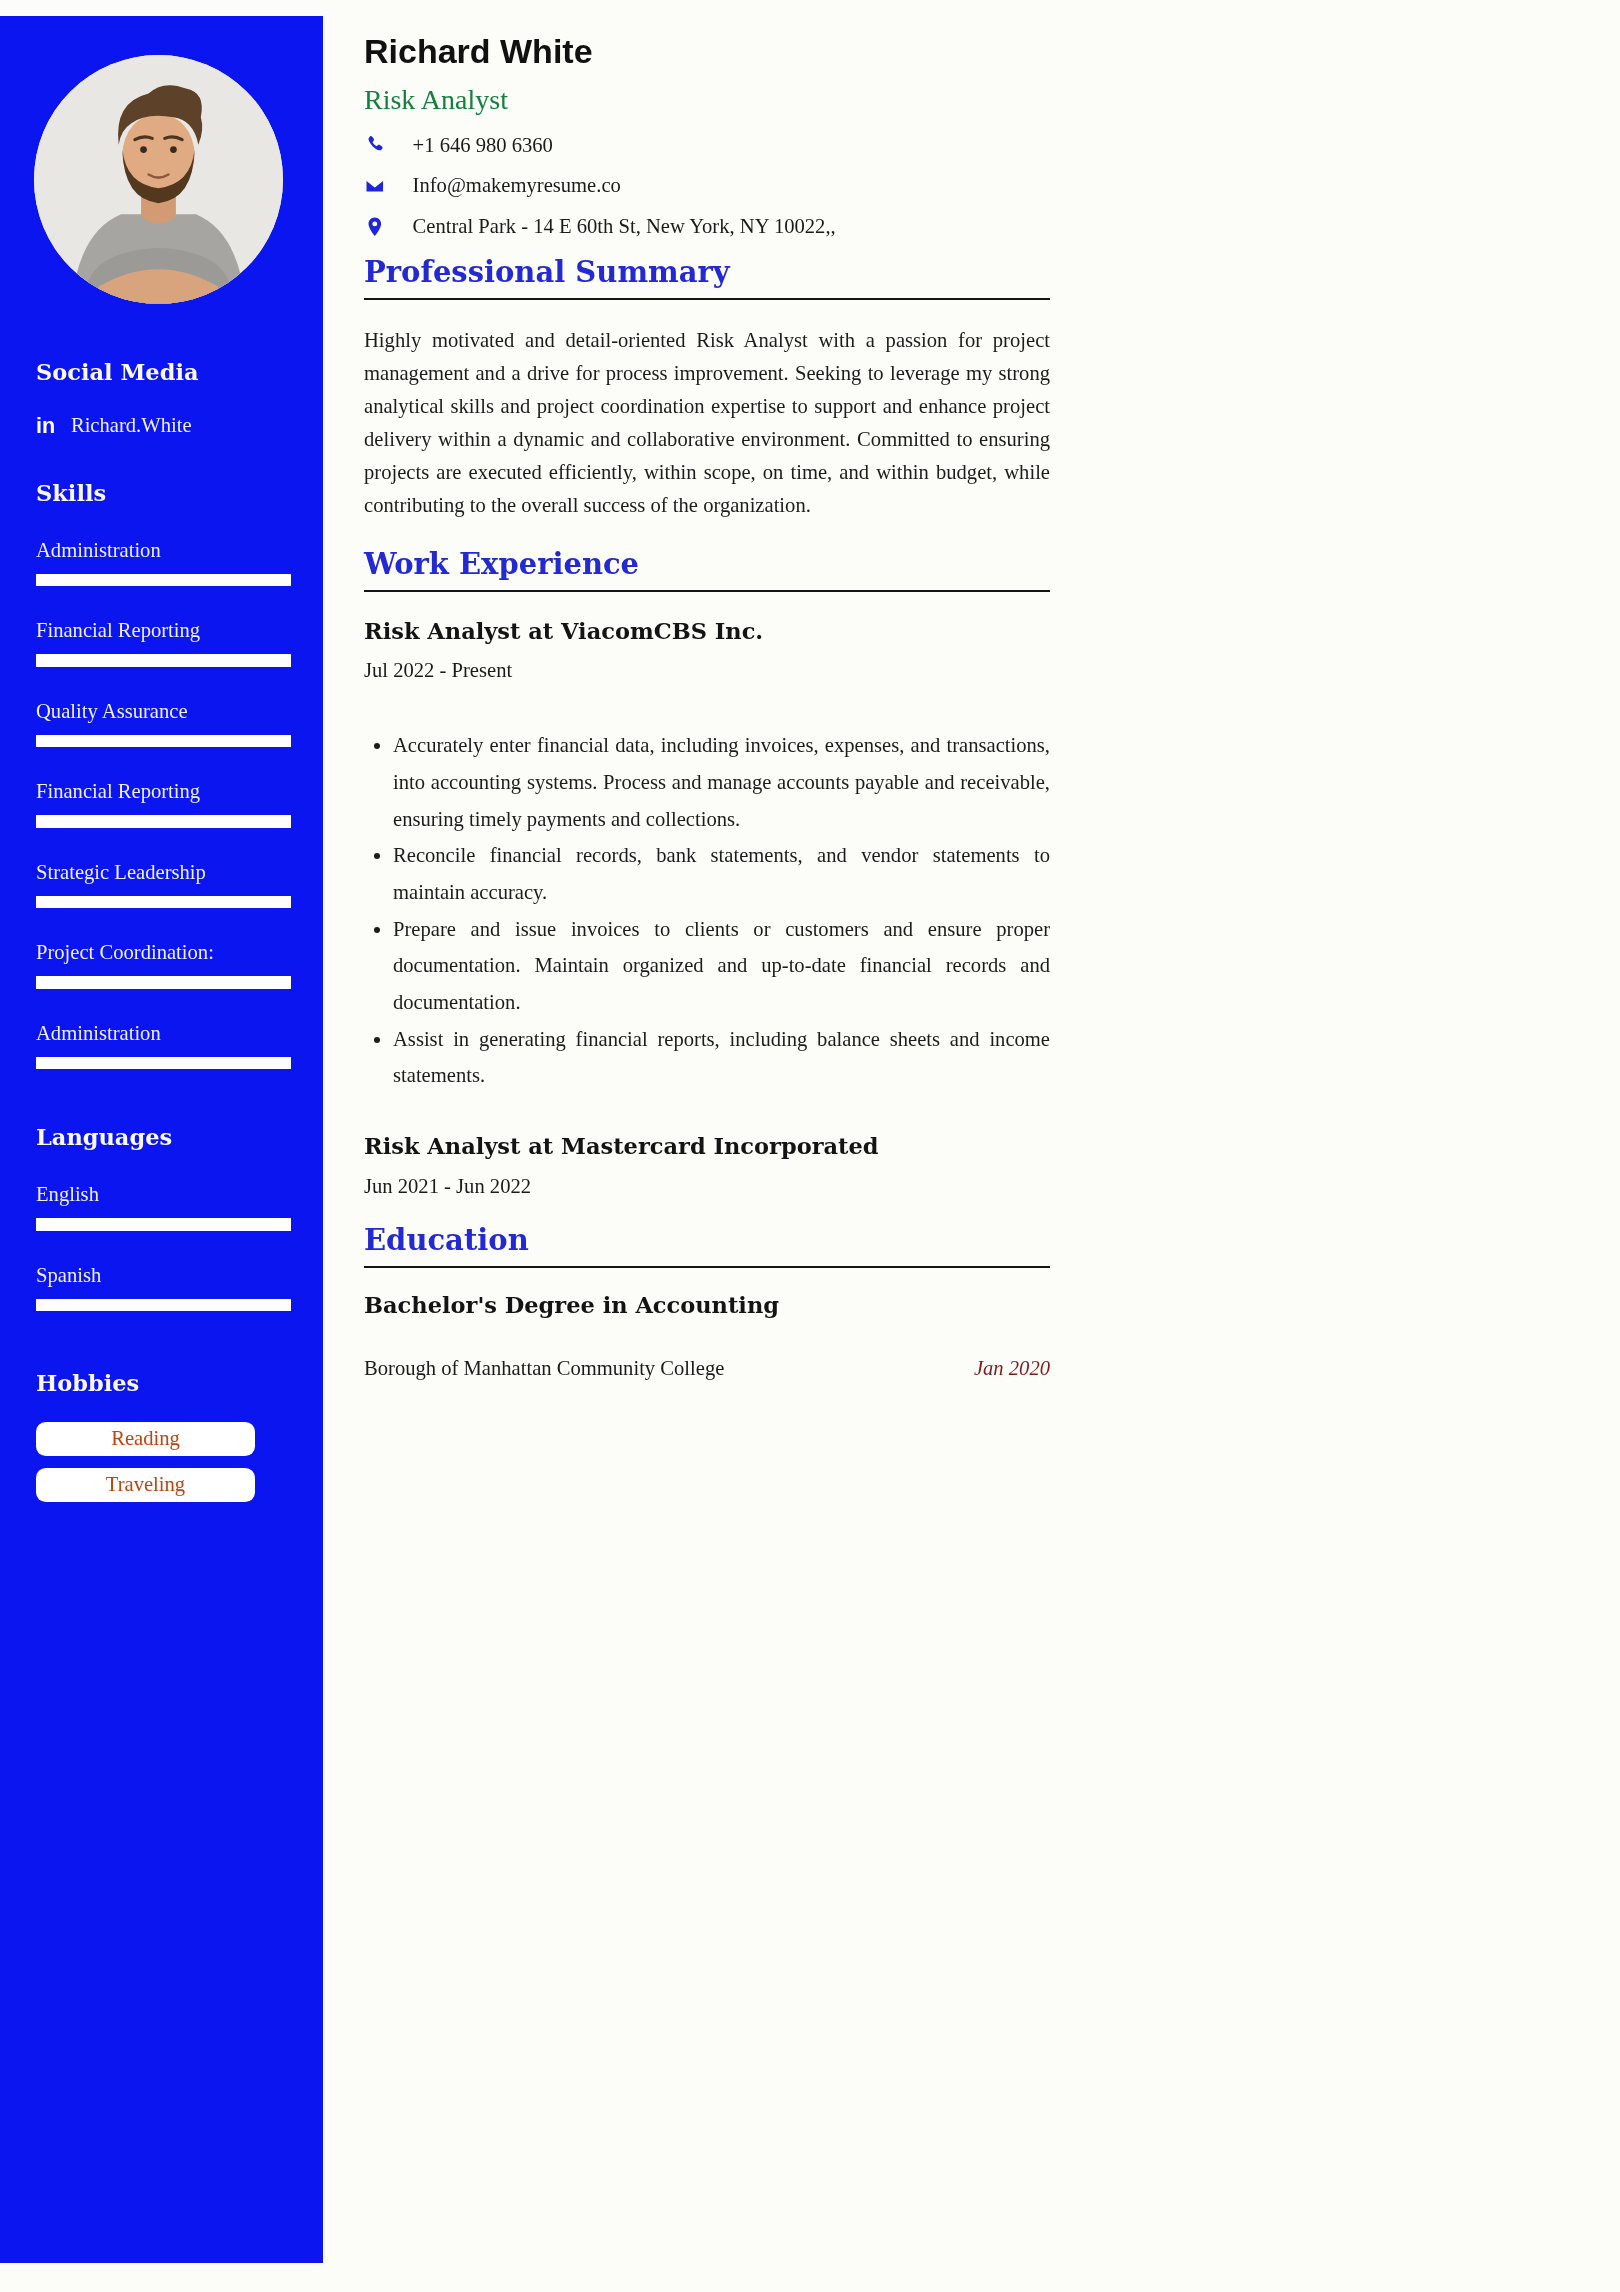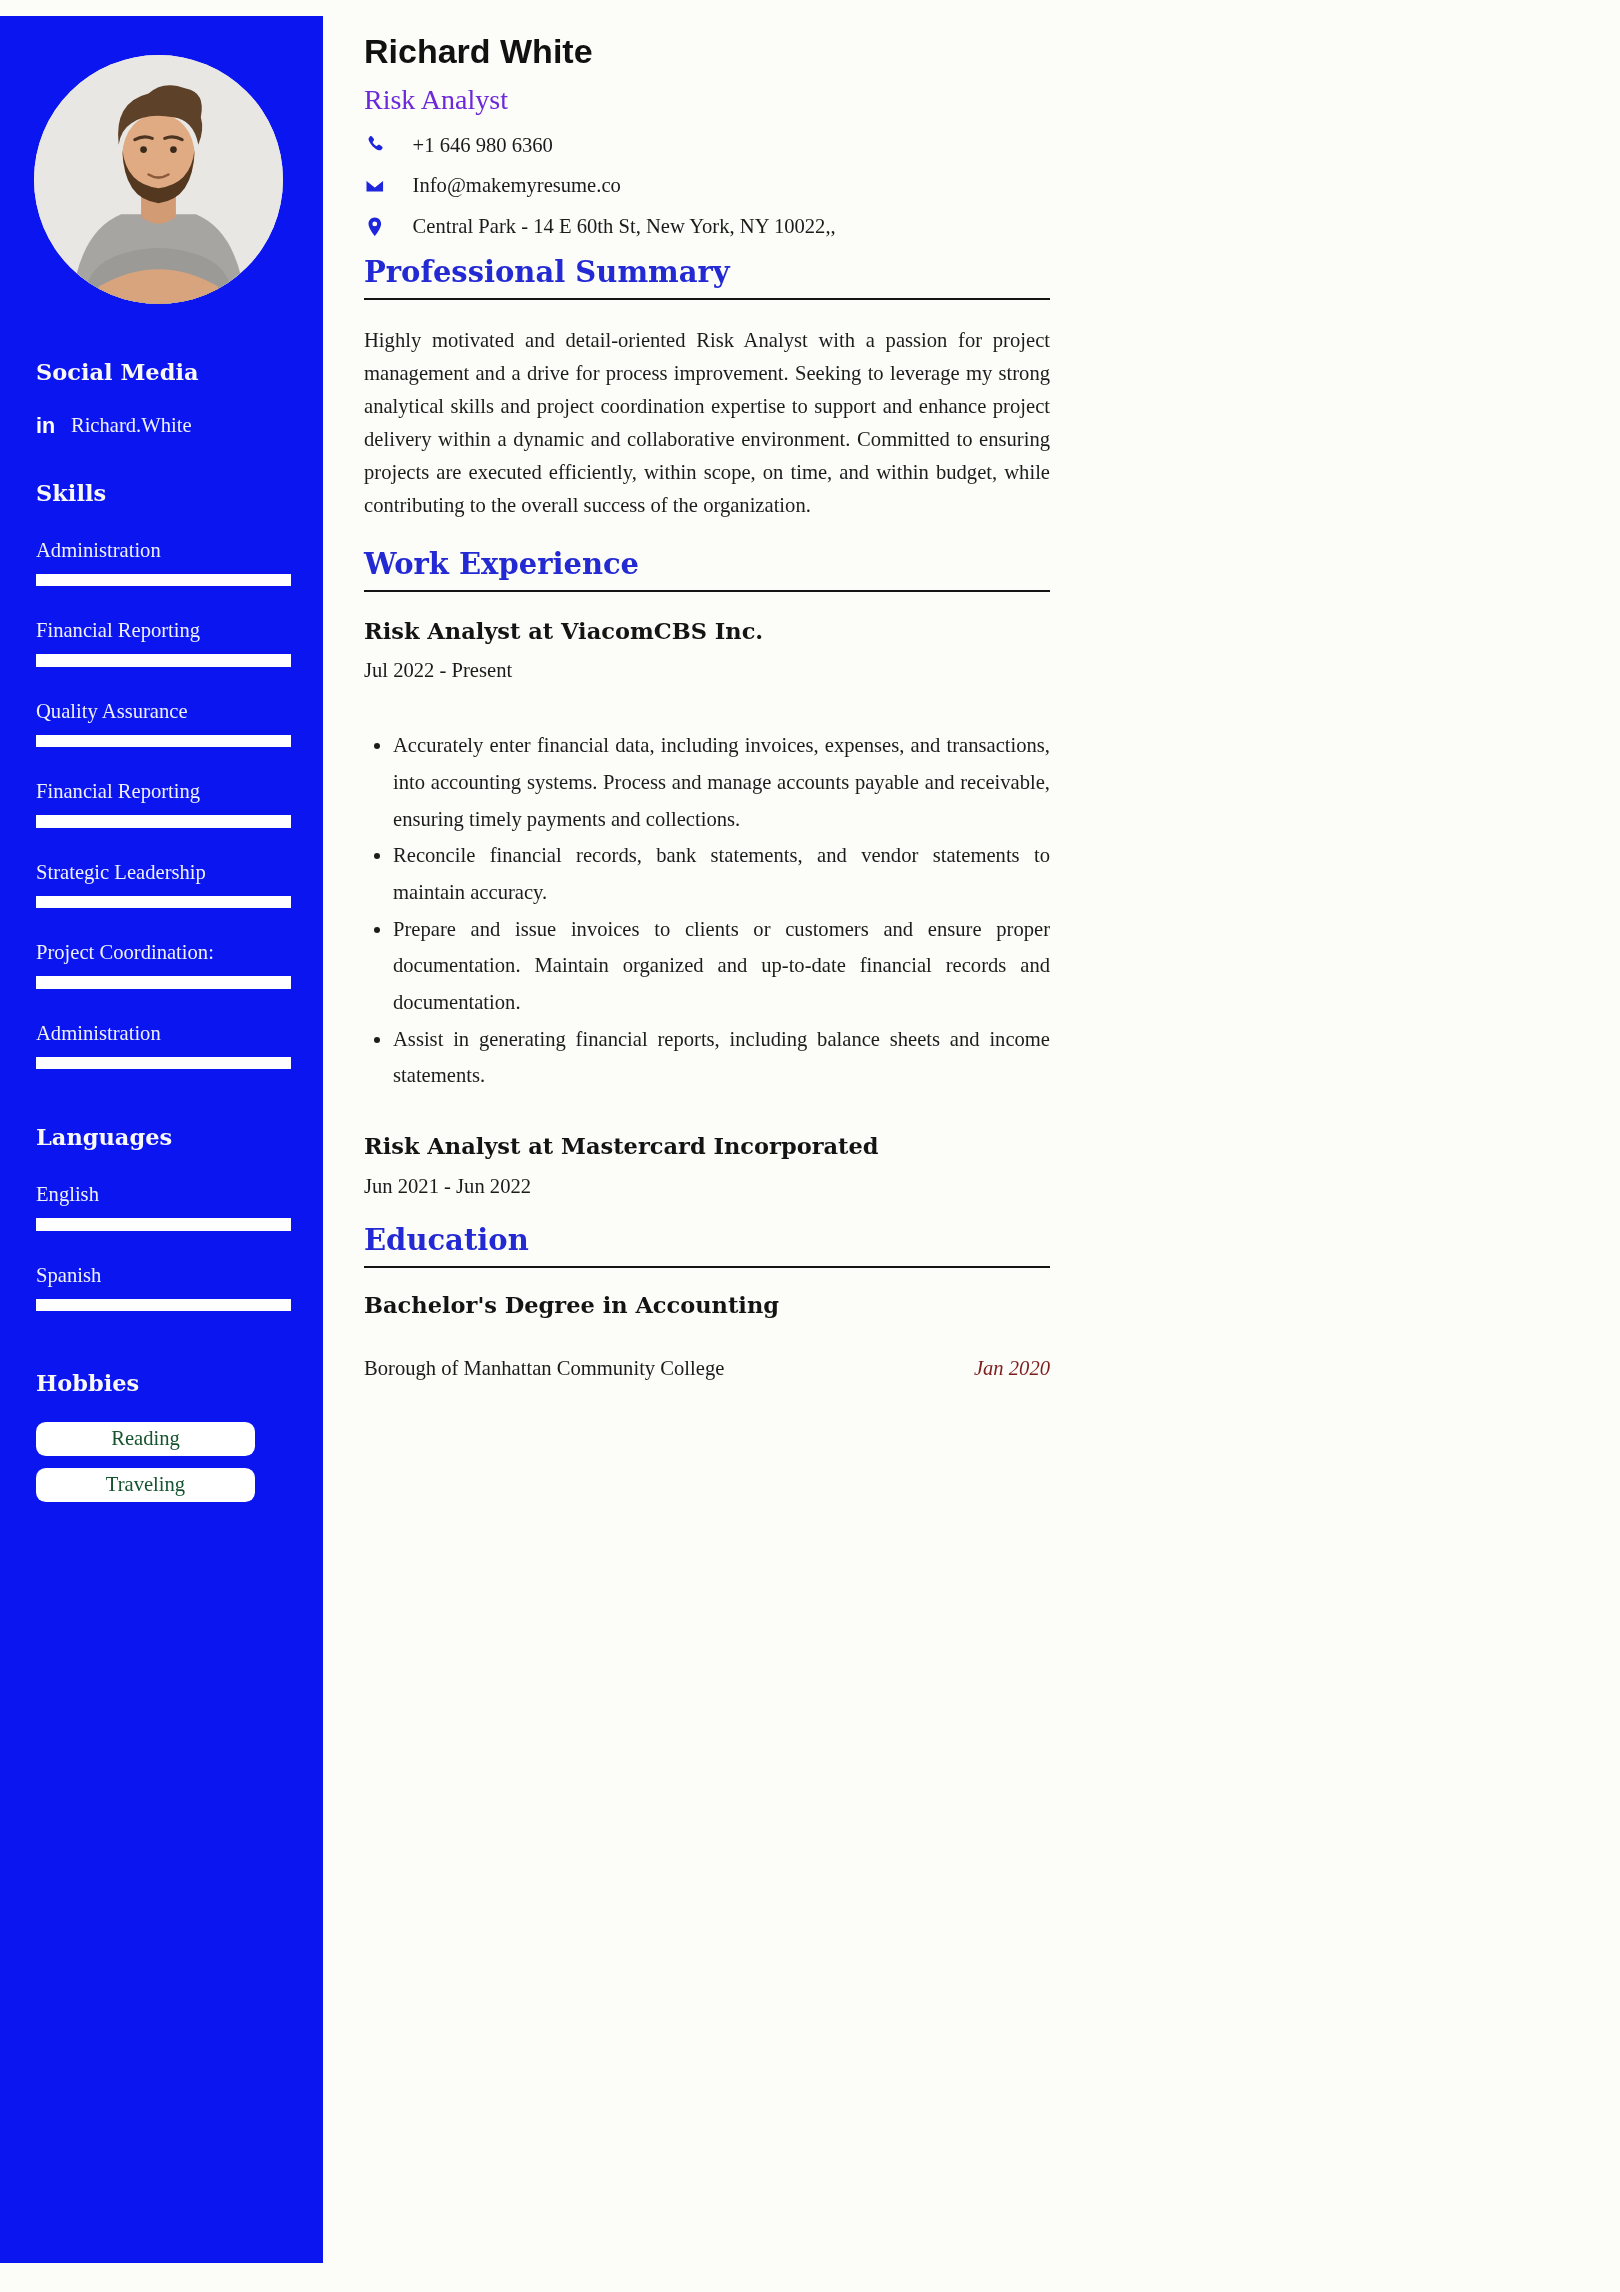--- a/index.html
+++ b/index.html
@@ -14,28 +14,28 @@
   .social-h{margin-top:55px;}
   .social-row{display:flex;align-items:center;gap:15.7px;margin-top:29px;}
   .li-icon{font-family:"Liberation Sans",sans-serif;font-weight:bold;font-size:21.6px;color:#ffffff;line-height:1;}
   .li-handle{font-size:20.6px;color:#eef1fa;}
   .skills-h{margin-top:43px;}
   .skill{margin-top:0;}
   .skill-label{font-size:20.6px;color:#eef1fa;margin-top:33px;}
   .skill-bar{height:12.7px;background:#ffffff;margin-top:11.8px;}
   .lang-h{margin-top:55px;}
   .hob-h{margin-top:59px;}
-  .chip{width:219px;height:34px;background:#ffffff;border-radius:9.8px;color:#14532d;font-size:20.6px;display:flex;align-items:center;justify-content:center;margin-top:11.8px;}
+  .chip{width:219px;height:34px;background:#ffffff;border-radius:9.8px;color:#c2410c;font-size:20.6px;display:flex;align-items:center;justify-content:center;margin-top:11.8px;}
   .chip.first{margin-top:25.5px;}
 
   
   .content{position:absolute;left:323px;top:0;right:0;bottom:0;background:#fcfcf9;box-sizing:border-box;padding:33px 0 0 41px;}
   .col{width:686px;}
   .name{font-family:Liberation Sans, sans-serif;font-size:34px;font-weight:bold;color:#111111;margin:0;line-height:1.1;}
-  .role{font-size:28px;margin-top:13.7px;color:#6d28d9;}
+  .role{font-size:28px;margin-top:13.7px;color:#15803d;}
   .contact{margin-top:17.6px;}
   .c-row{display:flex;align-items:center;gap:27px;margin-bottom:17.6px;}
   .c-icon{width:21.6px;height:21.6px;flex:0 0 21.6px;color:#1d25dd;}
   .c-icon svg{display:block;width:100%;height:100%;}
   .c-text{font-size:20.6px;color:#1b1b1b;}
   .sec-head{font-family:"DejaVu Serif","Liberation Serif",serif;font-size:29px;font-weight:bold;color:#2329d3;border-bottom:2.9px solid #141414;padding-bottom:8.8px;margin-top:25.5px;}
   .sec-head.tight{margin-top:7.8px;}
   .para{font-size:20.6px;line-height:1.6;text-align:justify;margin-top:16.7px;color:#1c1c1c;}
   .job-title{font-family:"DejaVu Serif","Liberation Serif",serif;font-size:22.5px;font-weight:bold;color:#141414;margin-top:25.5px;}
   .job-title.second{margin-top:39px;}

